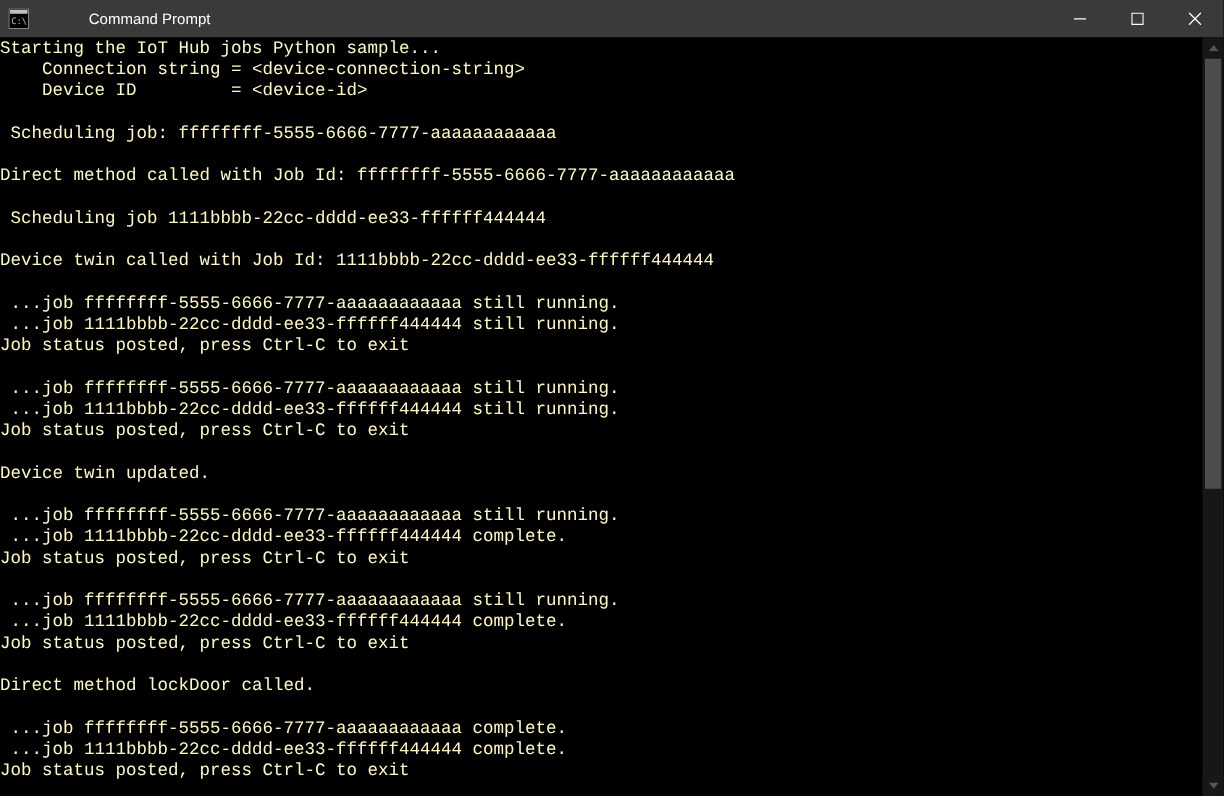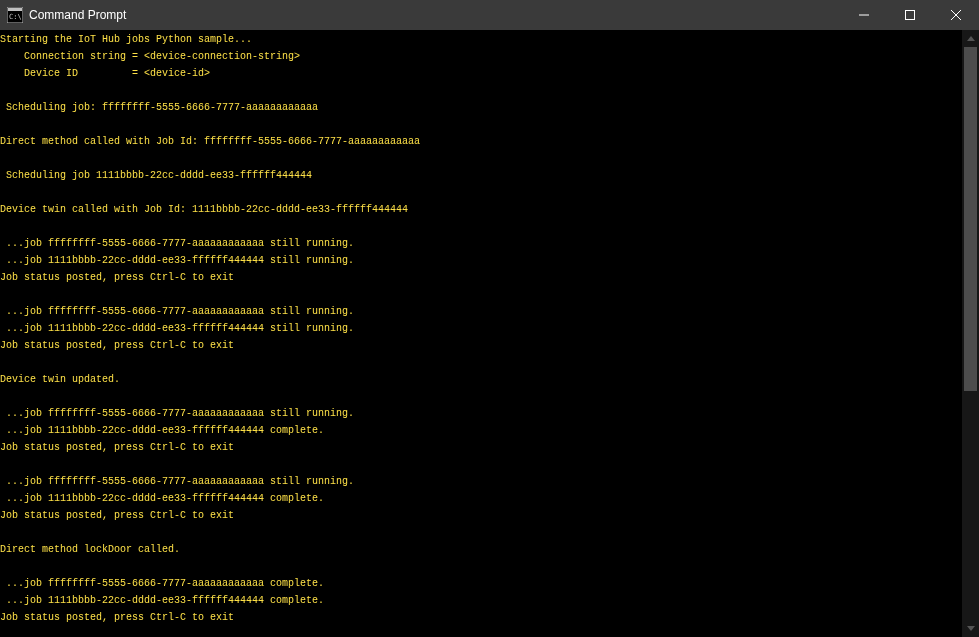--- a/index.html
+++ b/index.html
@@ -33,20 +33,21 @@
       display: inline-flex;
       align-items: center;
       justify-content: center;
     }
     .titlebar-icon svg {
       width: 16px;
       height: 16px;
     }
     .titlebar-title {
       flex: 0 0 auto;
+      margin-left: 42px;
     }
     .titlebar-spacer {
       flex: 1;
     }
     .titlebar-controls {
       display: flex;
       height: 100%;
     }
     .titlebar-btn {
       width: 46px;
@@ -66,23 +67,23 @@
       height: 10px;
     }
     .content-area {
       display: flex;
       height: calc(100% - 30px);
       background: #000;
     }
     .terminal {
       flex: 1;
       background: #000;
-      color: #fde047;
+      color: #fef9c3;
       font-family: Consolas, 'Lucida Console', 'Courier New', monospace;
-      font-size: 10px;
+      font-size: 14px;
       line-height: 17px;
       padding: 1px 0 0 0;
       white-space: pre;
       overflow: hidden;
     }
     .line {
       white-space: pre;
     }
     .scrollbar {
       width: 17px;

